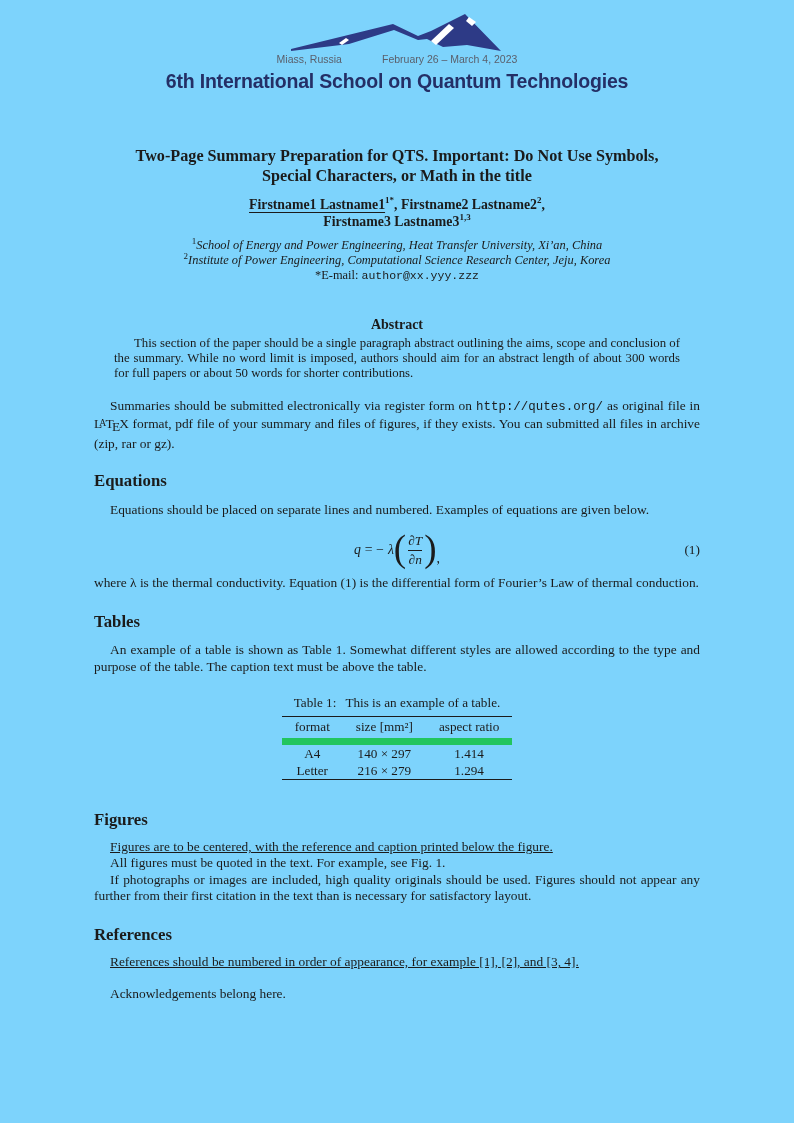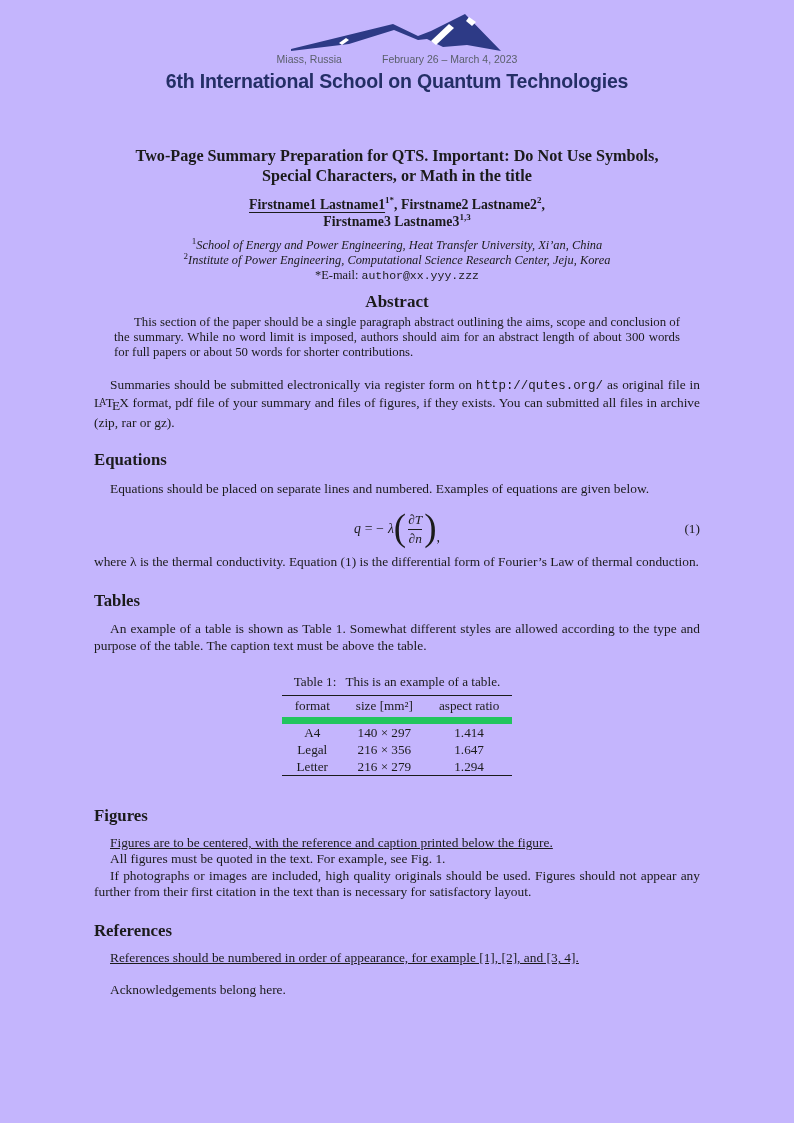--- a/index.html
+++ b/index.html
@@ -1,16 +1,16 @@
 <!DOCTYPE html>
 <html><head>
 <meta charset="utf-8">
 <style>
   html,body{margin:0;padding:0;background:#e8e8e8;}
-  .page{width:794px;height:1123px;margin:0 auto;background:#c4b5fd;
+  .page{width:794px;height:1123px;margin:0 auto;background:#7dd3fc;
         font-family:"Liberation Serif",serif;color:#1b1b1b;overflow:hidden;position:relative;}
   .content{padding:0 94px;}
 
   
   .banner{padding-top:9px;text-align:center;}
   .logo{display:block;margin:0 auto;width:212px;height:44px;}
   .banner-row{display:flex;justify-content:center;align-items:center;gap:40px;
               font-family:"Liberation Sans",sans-serif;font-size:10.5px;color:#5a5f6b;margin-top:0;}
   .banner-title{font-family:"Liberation Sans",sans-serif;font-weight:700;font-size:19.5px;
                 letter-spacing:-0.2px;color:#242f66;margin-top:5px;}
@@ -19,21 +19,21 @@
   .paper-title{margin:54px 0 0;font-size:16.2px;line-height:19.5px;text-align:center;font-weight:700;}
   .authors{margin-top:11px;font-weight:700;font-size:13.8px;line-height:16.5px;text-align:center;}
   .authors .ul{text-decoration:underline;text-decoration-thickness:1.2px;text-underline-offset:2.5px;}
   sup{font-size:9px;line-height:0;}
   .affils{margin-top:8px;text-align:center;font-size:12.4px;line-height:15.2px;}
   .affils .aff{font-style:italic;}
   .email-line{margin-top:0;}
   .mono{font-family:"Liberation Mono",monospace;font-size:0.93em;}
 
   
-  .abstract-head{margin-top:8px;text-align:center;font-weight:700;font-size:17px;}
+  .abstract-head{margin-top:33px;text-align:center;font-weight:700;font-size:14px;}
   .abstract-body{margin:3px 20px 0;font-size:12.8px;line-height:15.4px;text-align:justify;text-indent:20px;}
 
   
   p.body{margin:16px 0 0;font-size:13.4px;line-height:16.3px;text-align:justify;text-indent:16px;}
   p.tight{margin-top:0;}
   p.noindent{text-indent:0;margin-top:2px;}
   h2.sec{margin:19px 0 0;font-size:16.8px;font-weight:700;}
   h2.more{margin-top:21px;}
   h2.fig-h{margin-top:30px;}
 
@@ -142,25 +142,20 @@
           <th>aspect ratio</th>
         </tr>
       </thead>
       <tbody>
         <tr>
           <td>A4</td>
           <td>140 × 297</td>
           <td>1.414</td>
         </tr>
         <tr>
-          <td>Legal</td>
-          <td>216 × 356</td>
-          <td>1.647</td>
-        </tr>
-        <tr>
           <td>Letter</td>
           <td>216 × 279</td>
           <td>1.294</td>
         </tr>
       </tbody>
     </table>
 
     <h2 class="sec fig-h">Figures</h2>
     <p class="body first">Figures are to be centered, with the reference and caption printed below the figure.</p>
     <p class="body tight">All figures must be quoted in the text. For example, see Fig. 1.</p>

